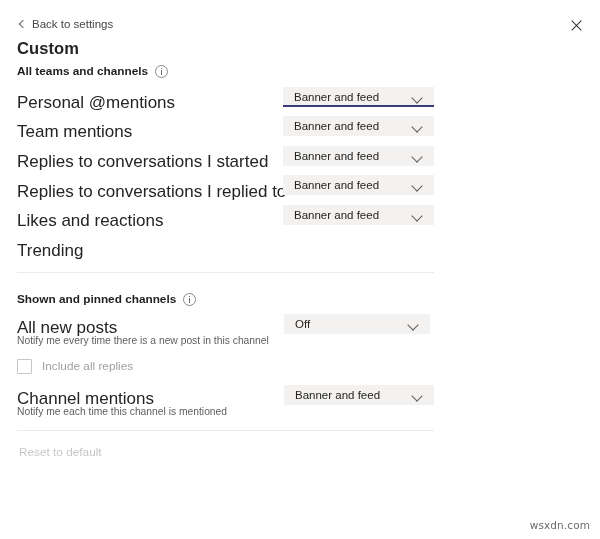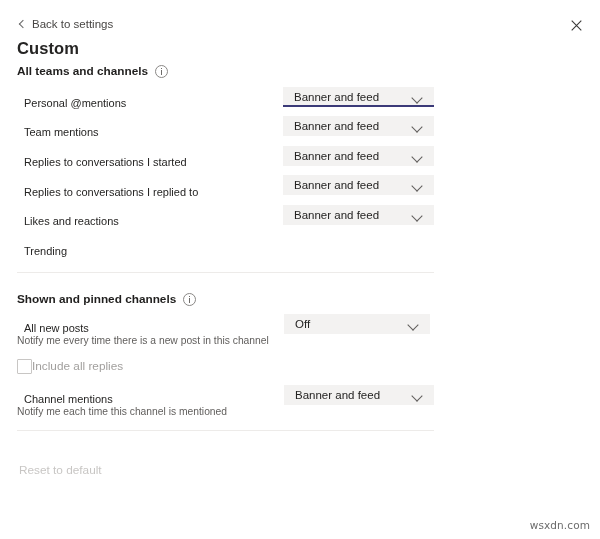--- a/index.html
+++ b/index.html
@@ -118,22 +118,22 @@
     left: 5px;
     top: 4.5px;
     width: 1px;
     height: 4.5px;
     background: #6e6c6a;
   }
 
   
   .row-label {
     position: absolute;
-    left: 24px;
-    font-size: 11px;
+    left: 17px;
+    font-size: 17px;
     color: #252423;
     line-height: 16px;
     white-space: nowrap;
   }
   .row-sub {
     position: absolute;
     left: 17px;
     font-size: 10.3px;
     color: #605e5c;
     line-height: 14px;
@@ -179,21 +179,21 @@
   }
   .dd.focused { box-shadow: inset 0 -2px 0 0 #3b3a78; }
 
   
   .checkrow {
     position: absolute;
     left: 17px;
     top: 358px;
     display: flex;
     align-items: center;
-    gap: 0;
+    gap: 10px;
     user-select: none;
   }
   .checkbox {
     width: 15px;
     height: 15px;
     border: 1px solid #c8c6c4;
     background: #ffffff;
     flex: none;
     border-radius: 1px;
   }
@@ -217,21 +217,20 @@
   
   .reset {
     position: absolute;
     left: 19px;
     top: 444px;
     font-size: 11.8px;
     color: #c8c6c4;
     line-height: 16px;
     cursor: default;
     user-select: none;
-    margin-top: 18px;
   }
 
   
   .watermark {
     position: absolute;
     right: 10px;
     bottom: 8px;
     font-size: 10.5px;
     color: #6b6b6b;
     font-family: "DejaVu Sans", sans-serif;

